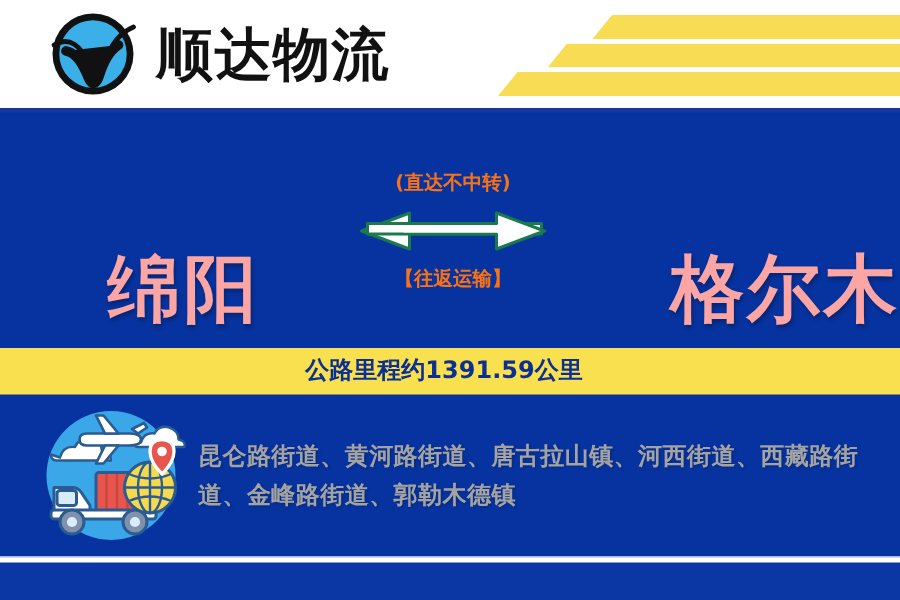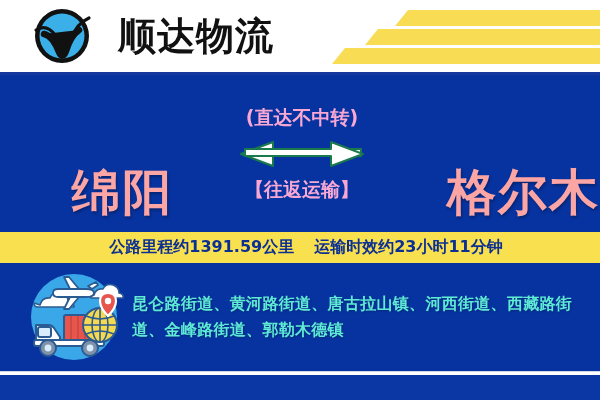--- a/index.html
+++ b/index.html
@@ -40,21 +40,21 @@
     height: 64px;
   }
   .logo-mark {
     position: relative;
     width: 64px; height: 64px;
     flex: 0 0 64px;
   }
   .logo-mark svg { display: block; }
 
   .logo-text {
-    margin-left: 24px;
+    margin-left: 10px;
     display: flex;
     flex-direction: column;
     justify-content: space-between;
   }
   .logo-cn {
     font-family: "DejaVu Sans", "Liberation Sans", sans-serif;
     font-size: 38px;
     font-weight: bold;
     color: #111111;
     letter-spacing: 1px;
@@ -114,23 +114,23 @@
     position: absolute;
     left: 238px; top: 0;
     width: 128px; height: 157px;
     display: flex;
     flex-direction: column;
     align-items: center;
     justify-content: center;
   }
   .mid-top, .mid-bot {
     font-family: "DejaVu Sans", "Liberation Sans", sans-serif;
-    font-size: 19px;
-    font-weight: bold;
-    color: #f9a8d4;
+    font-size: 13px;
+    font-weight: bold;
+    color: #f97316;
     white-space: nowrap;
     letter-spacing: 0px;
   }
   .mid-top { margin-bottom: 6px; }
   .mid-bot { margin-top: 6px; }
   .mid-arrow { width: 126px; height: 34px; }
   .mid-arrow svg { display: block; }
 
   
   .infobar {
@@ -172,21 +172,21 @@
     position: relative;
   }
   .areas-icon svg { display: block; }
   .areas-text {
     flex: 1 1 auto;
     margin-left: 6px;
     margin-right: 26px;
     font-family: "DejaVu Sans", "Liberation Sans", sans-serif;
     font-size: 16px;
     font-weight: bold;
-    color: #5eead4;
+    color: #a3a3a3;
     line-height: 26px;
     letter-spacing: 0.3px;
     text-shadow: 1px 1px 2px rgba(0,0,0,0.22);
   }
 
   
   .footer-rule {
     position: absolute;
     left: 0; top: 371px;
     width: 600px; height: 4px;
@@ -247,21 +247,20 @@
       <div class="mid-bot">【往返运输】</div>
     </div>
 
     <div class="city dest">格尔木</div>
   </div>
 
   <div class="infobar">
     <div class="infobar-inner">
       <span class="info-txt">公路里程约1391.59公里</span>
       <span class="info-gap"></span>
-      <span class="info-txt">运输时效约23小时11分钟</span>
     </div>
   </div>
 
   <div class="areas">
     <div class="areas-icon">
       <svg width="104" height="96" viewBox="0 0 104 96" aria-hidden="true">
         <circle cx="52" cy="48" r="43" fill="#3aa8e8"></circle>
 
         <path d="M18 36 q2-8 10-7 q3-7 11-5 q7 1 7 8 q6 0 6 6 l-36 0 q-4 0 -4-4 z" fill="#ffffff" stroke="#2b5b93" stroke-width="1.6" stroke-linejoin="round"></path>
         <path d="M72 26 q2-7 9-6 q3-6 10-4 q6 2 6 8 q5 1 4 5 l-31 0 q-3 0 -2-3 z" fill="#ffffff" stroke="#2b5b93" stroke-width="1.6" stroke-linejoin="round"></path>

